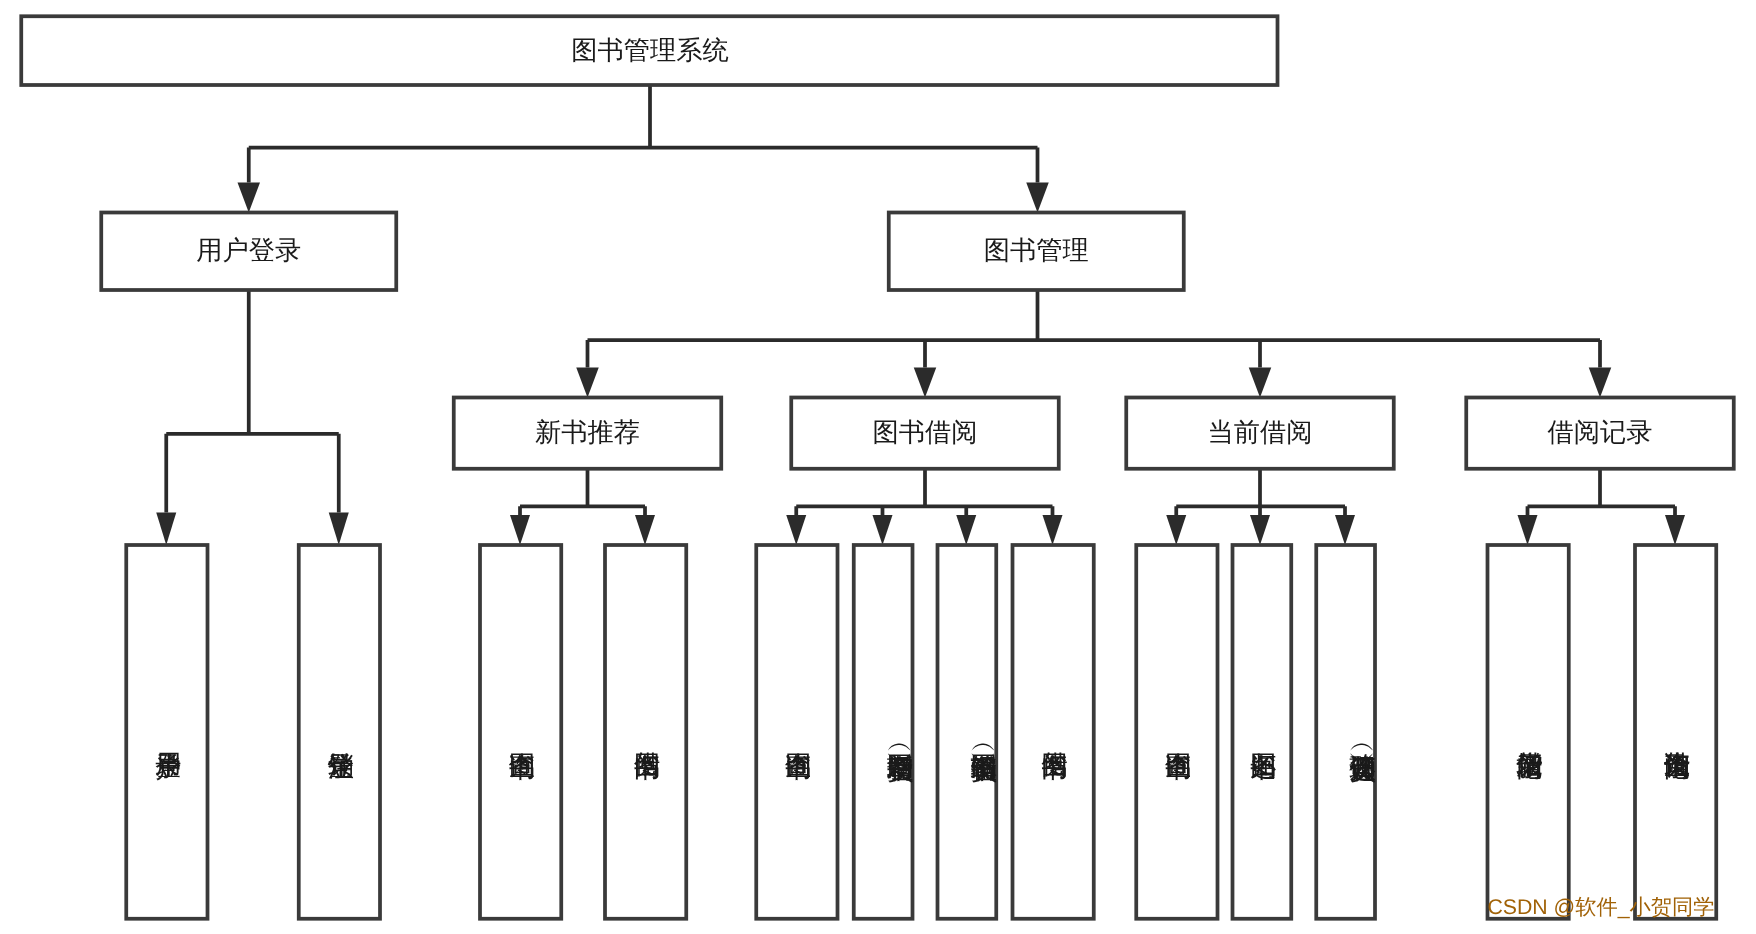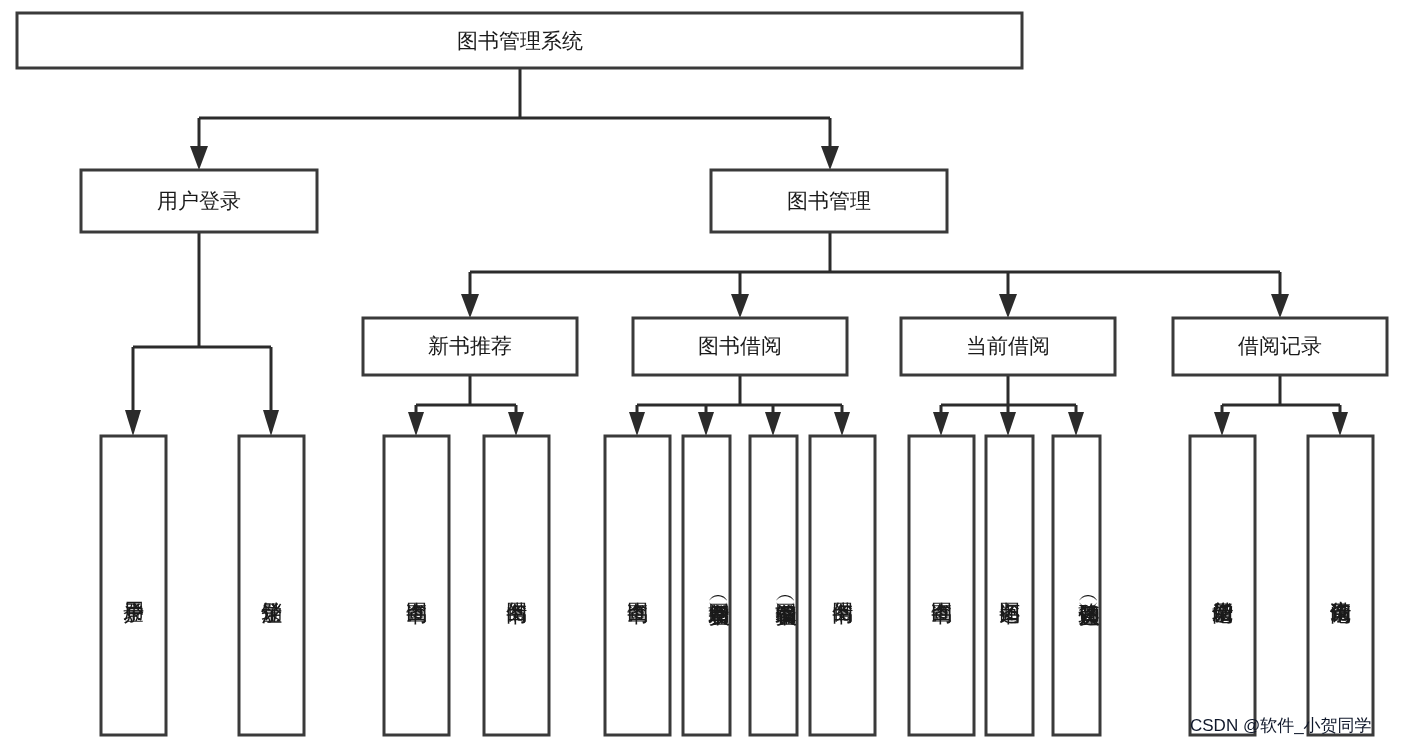--- a/index.html
+++ b/index.html
@@ -62,21 +62,21 @@
     writing-mode: vertical-rl;
     text-orientation: upright;
     letter-spacing: 0.5px;
     pointer-events: none;
     box-sizing: border-box;
   }
   .watermark {
     position: absolute;
     font-family: "Liberation Sans", "DejaVu Sans", sans-serif;
     font-size: 17px;
-    color: #0f172a;
+    color: #a16207;
     white-space: nowrap;
     left: 1190px;
     top: 714px;
   }
 </style>
 </head>
 <body>
 
 <div id="diagram-root">
 

